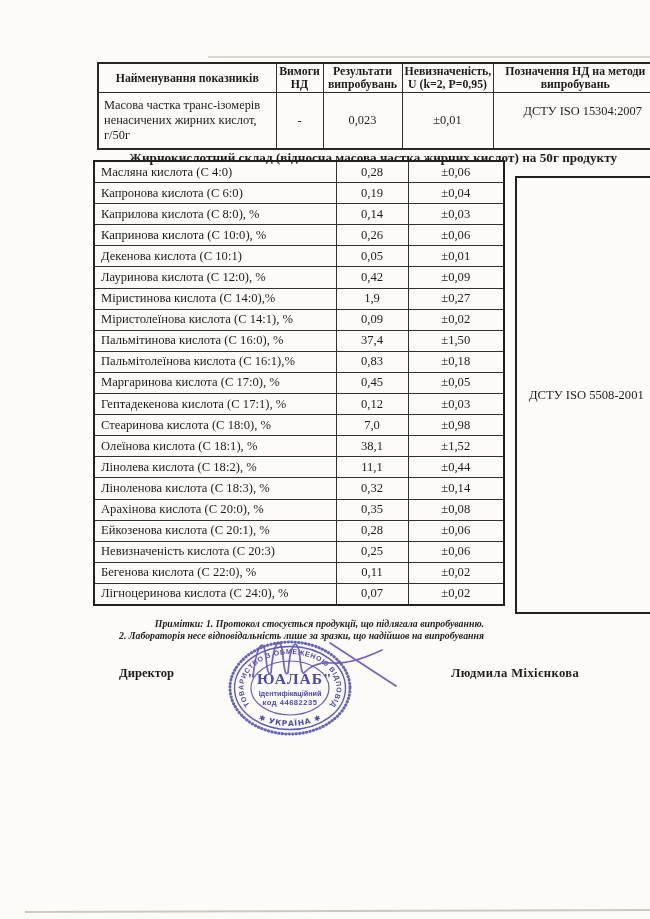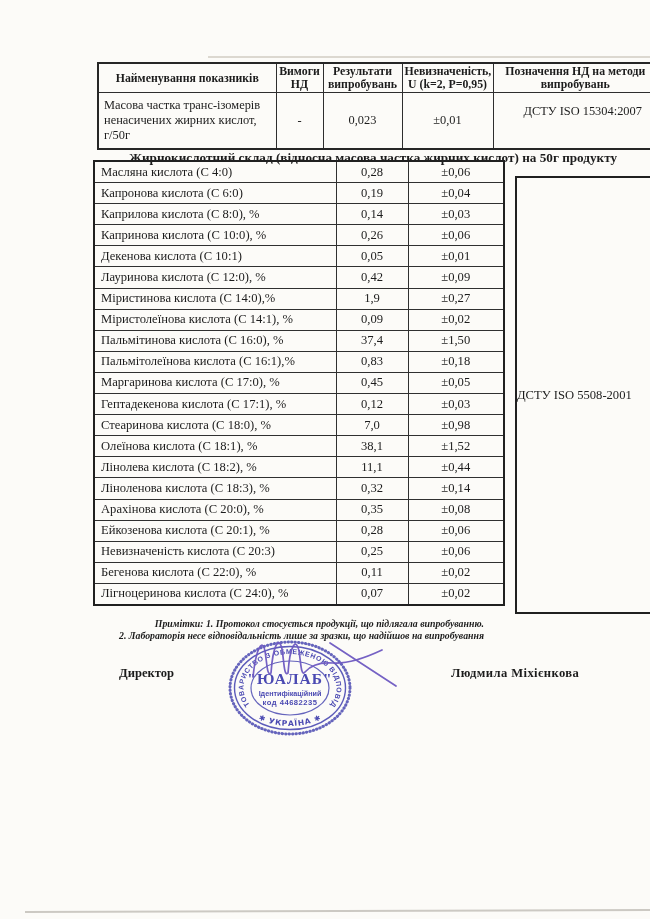--- a/index.html
+++ b/index.html
@@ -28,21 +28,21 @@
 
   
   .fattytable{position:absolute;left:93px;top:160px;width:410px;border:2.3px solid #202020;}
   .fattytable td{border:1.6px solid #303030;font-size:12.6px;height:18.1px;overflow:hidden;white-space:nowrap;}
   .fattytable td.nm{padding:0 2px 0 6px;text-align:left;}
   .fattytable td.c{text-align:center;}
 
   
   .methodbox{position:absolute;left:515px;top:176px;width:150px;height:434px;
              border:2.3px solid #202020;display:flex;align-items:center;}
-  .methodbox span{padding-left:0;font-size:12.6px;white-space:nowrap;}
+  .methodbox span{padding-left:12px;font-size:12.6px;white-space:nowrap;}
 
   
   .notes{position:absolute;left:119px;top:618px;font-style:italic;font-weight:bold;
          font-size:9.8px;line-height:11.8px;white-space:nowrap;text-align:right;}
 
   
   .director{position:absolute;left:119px;top:666px;font-weight:bold;font-size:12.6px;}
   .signname{position:absolute;left:451px;top:666px;font-weight:bold;font-size:12.6px;letter-spacing:.4px;}
 
   .stampwrap{position:absolute;left:175px;top:615px;width:230px;height:155px;}

